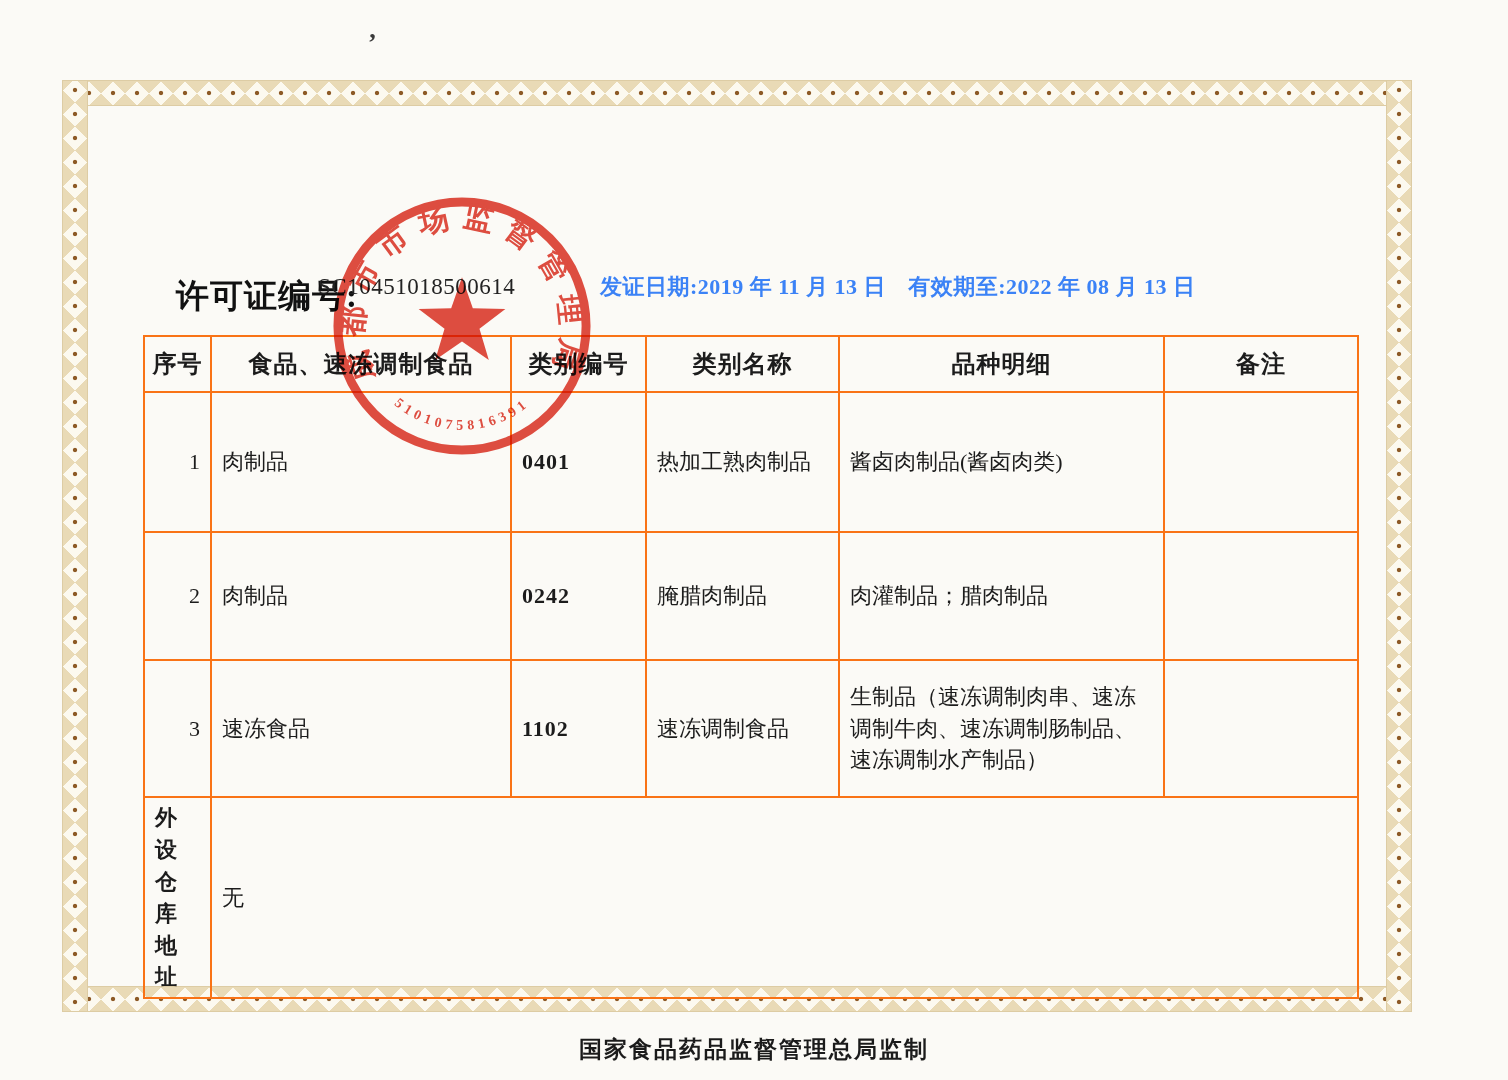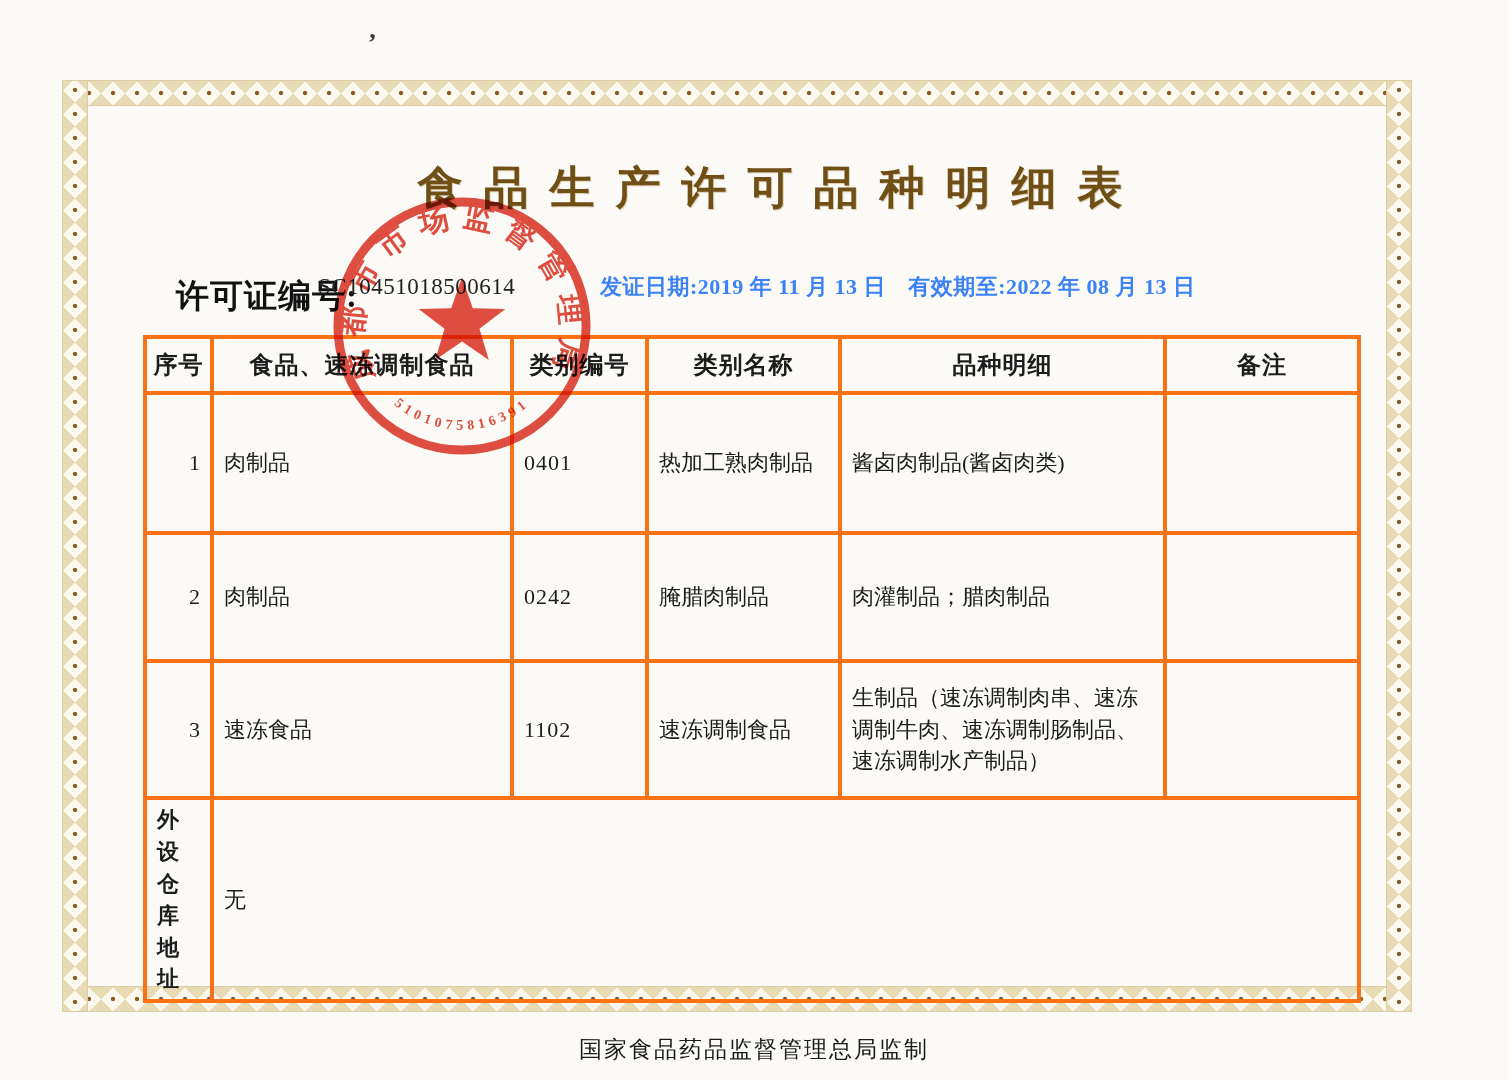--- a/index.html
+++ b/index.html
@@ -63,38 +63,38 @@
 
   
   table.main{
     position:absolute;left:143px;top:335px;
     width:1214px;
     border-collapse:collapse;
     table-layout:fixed;
     background:transparent;
   }
   table.main th, table.main td{
-    border:4px solid #f97316;
+    border:2px solid #f97316;
     font-size:22px;
     vertical-align:middle;
     padding:4px 10px;
     line-height:1.45;
     background:transparent;
   }
   table.main th{
     font-size:24px;font-weight:bold;text-align:center;
     padding:4px 2px;letter-spacing:1px;
   }
   tr.hdr{height:56px;}
   tr.r1{height:140px;}
   tr.r2{height:128px;}
   tr.r3{height:137px;}
   tr.wh{height:114px;}
   td.seq{text-align:right;padding-right:8px;font-size:23px;}
-  td.code{padding-left:20px;letter-spacing:1px;}
+  td.code{padding-left:20px;letter-spacing:1px;font-weight:bold;}
   td.cat, td.cname{padding-left:12px;}
   td.detail{padding-left:10px;padding-right:6px;margin-left:20px;}
   td.wh-label{
     font-size:26px;font-weight:bold;
     padding:6px 4px 6px 8px;
     line-height:1.55;word-break:break-all;
     vertical-align:middle;letter-spacing:2px;
   }
   td.wh-value{
     vertical-align:top;padding:10px 0 0 18px;font-size:24px;
@@ -106,37 +106,36 @@
     width:268px;height:268px;
     opacity:.88;
     mix-blend-mode:multiply;
     pointer-events:none;
   }
   .stamp text{font-family:"Liberation Serif","DejaVu Serif",serif;}
 
   .doc-footer{
     position:absolute;left:0;top:1034px;width:100%;
     text-align:center;
-    font-size:23px;font-weight:normal;color:#1b1b1b;
+    font-size:23px;font-weight:bold;color:#1b1b1b;
     letter-spacing:2px;
   }
 </style>
 </head>
 <body>
 
 <div class="page">
 
   <div class="ornate top"></div>
   <div class="ornate bottom"></div>
   <div class="ornate left"></div>
   <div class="ornate right"></div>
 
   <span class="scan-mark">’</span>
 
-  <h1 class="doc-title">食品生产许可品种明细表</h1>
 
   <div class="meta-line">
     <span class="lic-label">许可证编号:</span>
     <span class="lic-number">SC10451018500614</span>
     <span class="date-line"><span>发证日期:2019 年 11 月 13 日</span><span class="gap"></span><span>有效期至:2022 年 08 月 13 日</span></span>
   </div>
 
   <table class="main">
     <colgroup>
       <col style="width:67px">

